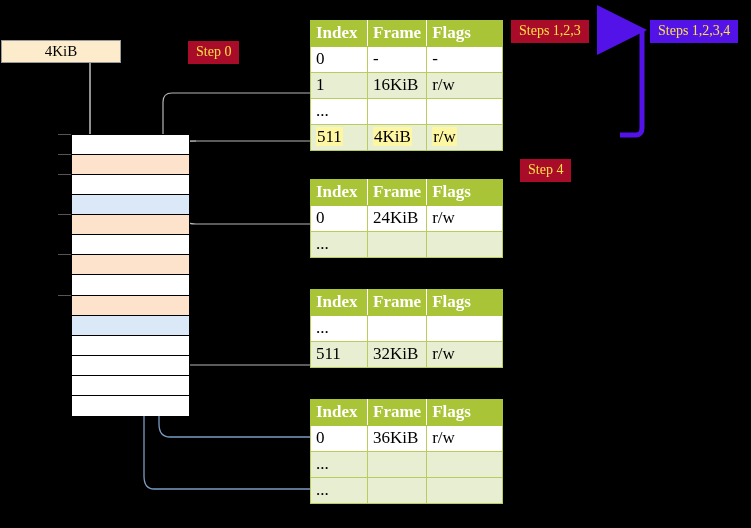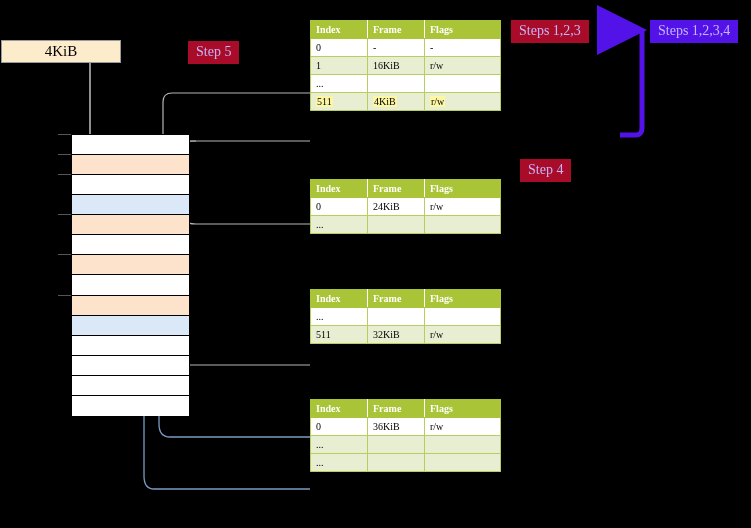--- a/index.html
+++ b/index.html
@@ -18,21 +18,21 @@
   .stage {
     position: absolute;
     left: 0; top: 0;
     width: 751px;
     height: 528px;
   }
 
   
   .badge {
     position: absolute;
-    color: #c4b5fd;
+    color: #fde047;
     font-size: 14px;
     line-height: 1;
     padding: 4px 8px 5px 8px;
     white-space: nowrap;
     font-family: "Liberation Serif", "DejaVu Serif", serif;
   }
   .badge-red { background: #a80c28; }
   .badge-blue { background: #5313e8; }
 
   #badge-step0 { left: 188px; top: 41px; }
@@ -86,21 +86,21 @@
     height: 0;
     border-top: 1px solid #555555;
     left: 58px;
   }
 
   
   .pt {
     position: absolute;
     border-collapse: collapse;
     background: #ffffff;
-    font-size: 10px;
+    font-size: 17px;
     color: #000;
     border: 1px solid #cfcfcf;
   }
   .pt th, .pt td {
     border: 1px solid #b9cc5e;
     padding: 2px 5px 3px 5px;
     text-align: left;
     height: 18px;
     box-sizing: border-box;
     font-weight: normal;
@@ -193,21 +193,21 @@
       <div class="mem-row mem-orange" style="top: 120.429px; height: 20.0714px;"></div>
       <div class="mem-row mem-white" style="top: 140.5px; height: 20.0714px;"></div>
       <div class="mem-row mem-orange" style="top: 160.571px; height: 20.0714px;"></div>
       <div class="mem-row mem-blue" style="top: 180.643px; height: 20.0714px;"></div>
       <div class="mem-row mem-white" style="top: 200.714px; height: 20.0714px;"></div>
       <div class="mem-row mem-white" style="top: 220.786px; height: 20.0714px;"></div>
       <div class="mem-row mem-white" style="top: 240.857px; height: 20.0714px;"></div>
       <div class="mem-row mem-white" style="top: 260.929px; height: 20.0714px;"></div>
     </div>
 
-  <div class="badge badge-red" id="badge-step0">Step 5</div>
+  <div class="badge badge-red" id="badge-step0">Step 0</div>
   <div class="badge badge-red" id="badge-step4">Step 4</div>
   <div class="badge badge-red" id="badge-steps123">Steps 1,2,3</div>
   <div class="badge badge-blue" id="badge-steps1234">Steps 1,2,3,4</div>
 
   <table class="pt" id="table-pml4">
     <thead>
         <tr>
           <th class="col-index">Index</th>
           <th class="col-frame">Frame</th>
           <th class="col-flags">Flags</th>

